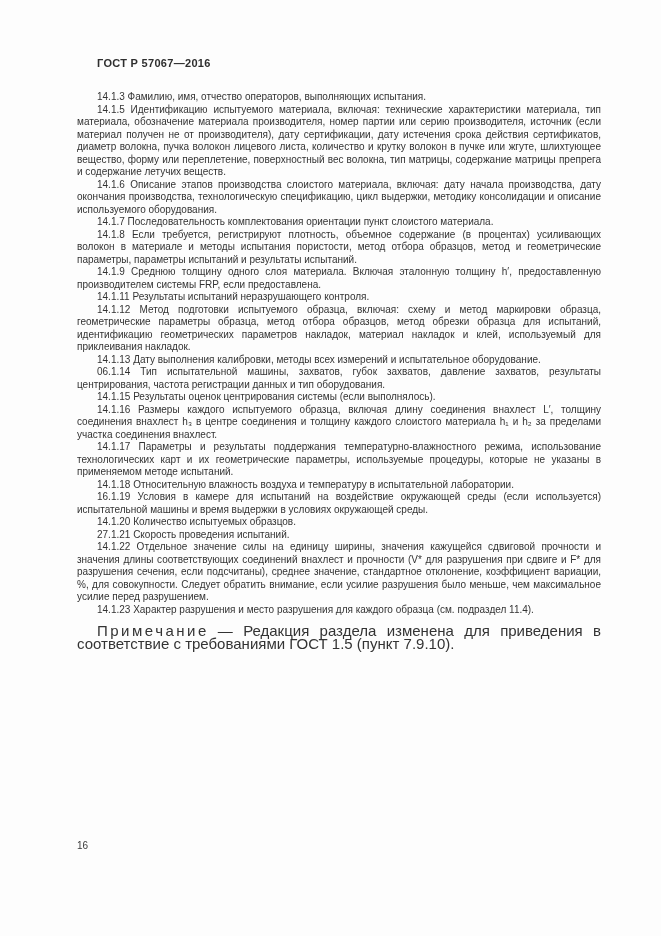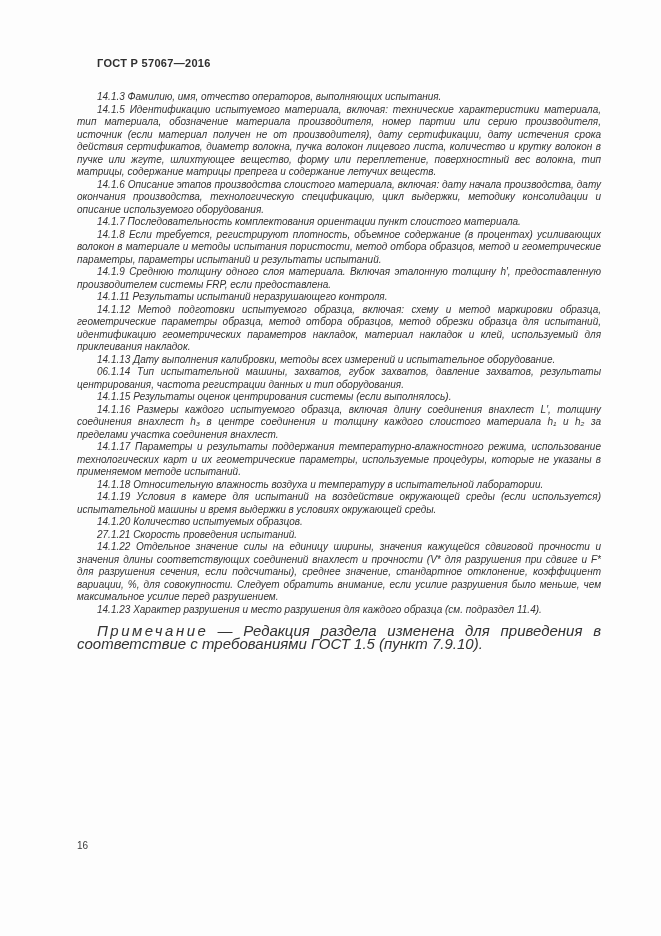--- a/index.html
+++ b/index.html
@@ -28,21 +28,20 @@
     margin-left: 20px;
   }
   .content {
     position: absolute;
     left: 77px;
     top: 91px;
     width: 524px;
     font-size: 10px;
     line-height: 12.5px;
     text-align: justify;
-    font-style: italic;
   }
   .content p {
     margin: 0;
     text-indent: 20px;
   }
   .note {
     margin-top: 9px !important;
     font-size: 15px;
   }
   .note-label {
@@ -73,21 +72,21 @@
     <p>14.1.8 Если требуется, регистрируют плотность, объемное содержание (в процентах) усиливающих волокон в материале и методы испытания пористости, метод отбора образцов, метод и геометрические параметры, параметры испытаний и результаты испытаний.</p>
     <p>14.1.9 Среднюю толщину одного слоя материала. Включая эталонную толщину h′, предоставленную производителем системы FRP, если предоставлена.</p>
     <p>14.1.11 Результаты испытаний неразрушающего контроля.</p>
     <p>14.1.12 Метод подготовки испытуемого образца, включая: схему и метод маркировки образца, геометрические параметры образца, метод отбора образцов, метод обрезки образца для испытаний, идентификацию геометрических параметров накладок, материал накладок и клей, используемый для приклеивания накладок.</p>
     <p>14.1.13 Дату выполнения калибровки, методы всех измерений и испытательное оборудование.</p>
     <p>06.1.14 Тип испытательной машины, захватов, губок захватов, давление захватов, результаты центрирования, частота регистрации данных и тип оборудования.</p>
     <p>14.1.15 Результаты оценок центрирования системы (если выполнялось).</p>
     <p>14.1.16 Размеры каждого испытуемого образца, включая длину соединения внахлест L′, толщину соединения внахлест h₃ в центре соединения и толщину каждого слоистого материала h₁ и h₂ за пределами участка соединения внахлест.</p>
     <p>14.1.17 Параметры и результаты поддержания температурно-влажностного режима, использование технологических карт и их геометрические параметры, используемые процедуры, которые не указаны в применяемом методе испытаний.</p>
     <p>14.1.18 Относительную влажность воздуха и температуру в испытательной лаборатории.</p>
-    <p>14.1.19 Условия в камере для испытаний на воздействие окружающей среды (если используется) испытательной машины и время выдержки в условиях окружающей среды.</p>
+    <p>16.1.19 Условия в камере для испытаний на воздействие окружающей среды (если используется) испытательной машины и время выдержки в условиях окружающей среды.</p>
     <p>14.1.20 Количество испытуемых образцов.</p>
     <p>27.1.21 Скорость проведения испытаний.</p>
     <p>14.1.22 Отдельное значение силы на единицу ширины, значения кажущейся сдвиговой прочности и значения длины соответствующих соединений внахлест и прочности (V* для разрушения при сдвиге и F* для разрушения сечения, если подсчитаны), среднее значение, стандартное отклонение, коэффициент вариации, %, для совокупности. Следует обратить внимание, если усилие разрушения было меньше, чем максимальное усилие перед разрушением.</p>
     <p>14.1.23 Характер разрушения и место разрушения для каждого образца (см. подраздел 11.4).</p>
 
     <p class="note"><span class="note-label">Примечание</span><span class="note-text">— Редакция раздела изменена для приведения в соответствие с требованиями ГОСТ 1.5 (пункт 7.9.10).</span></p>
   </div>
 
   <div class="page-number">16</div>
 </div>

